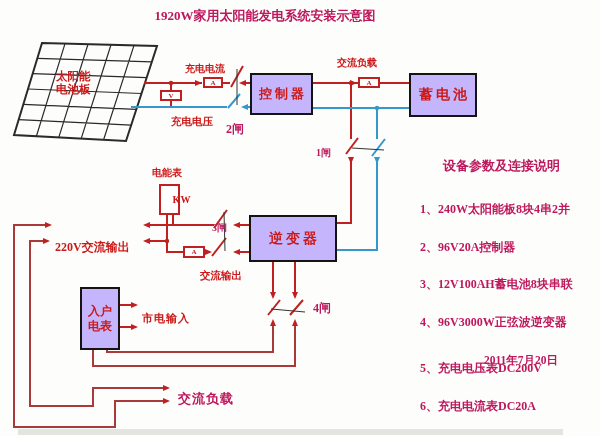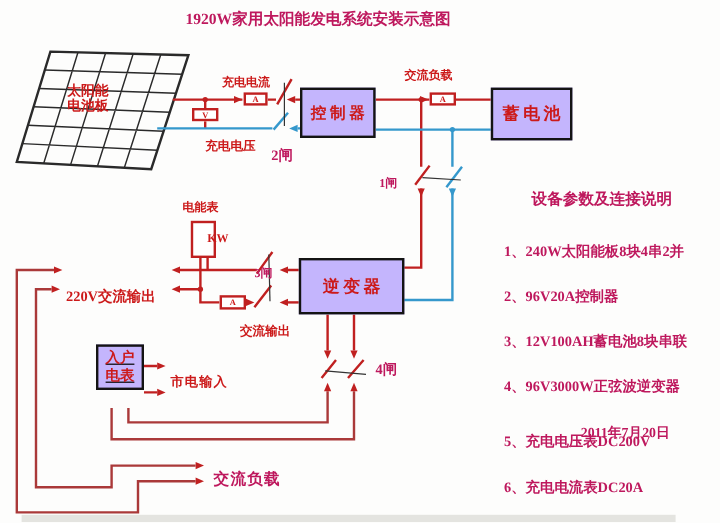--- a/index.html
+++ b/index.html
@@ -109,21 +109,21 @@
 
   <div class="box" style="left:250px;top:73px;width:63px;height:42px;">
     <span style="font-size:13px;letter-spacing:3px;margin-left:3px;">控制器</span>
   </div>
   <div class="box" style="left:409px;top:73px;width:68px;height:44px;">
     <span style="font-size:14px;letter-spacing:3px;margin-left:3px;">蓄电池</span>
   </div>
   <div class="box" style="left:249px;top:215px;width:88px;height:47px;">
     <span style="font-size:14px;letter-spacing:3px;margin-left:3px;">逆变器</span>
   </div>
-  <div class="box" style="left:80px;top:287px;width:40px;height:38px;flex-direction:column;text-decoration:underline;">
+  <div class="box" style="left:80px;top:287px;width:40px;height:63px;flex-direction:column;">
     <span style="font-size:12px;line-height:15px;">入户</span>
     <span style="font-size:12px;line-height:15px;">电表</span>
   </div>
 
   <div class="rbox" style="left:159px;top:184px;width:21px;height:31px;">
     <span style="font-size:10px;padding-left:24px;">KW</span>
   </div>
   <div class="rbox" style="left:160px;top:90px;width:22px;height:11px;">
     <span style="font-size:7px;">V</span>
   </div>

